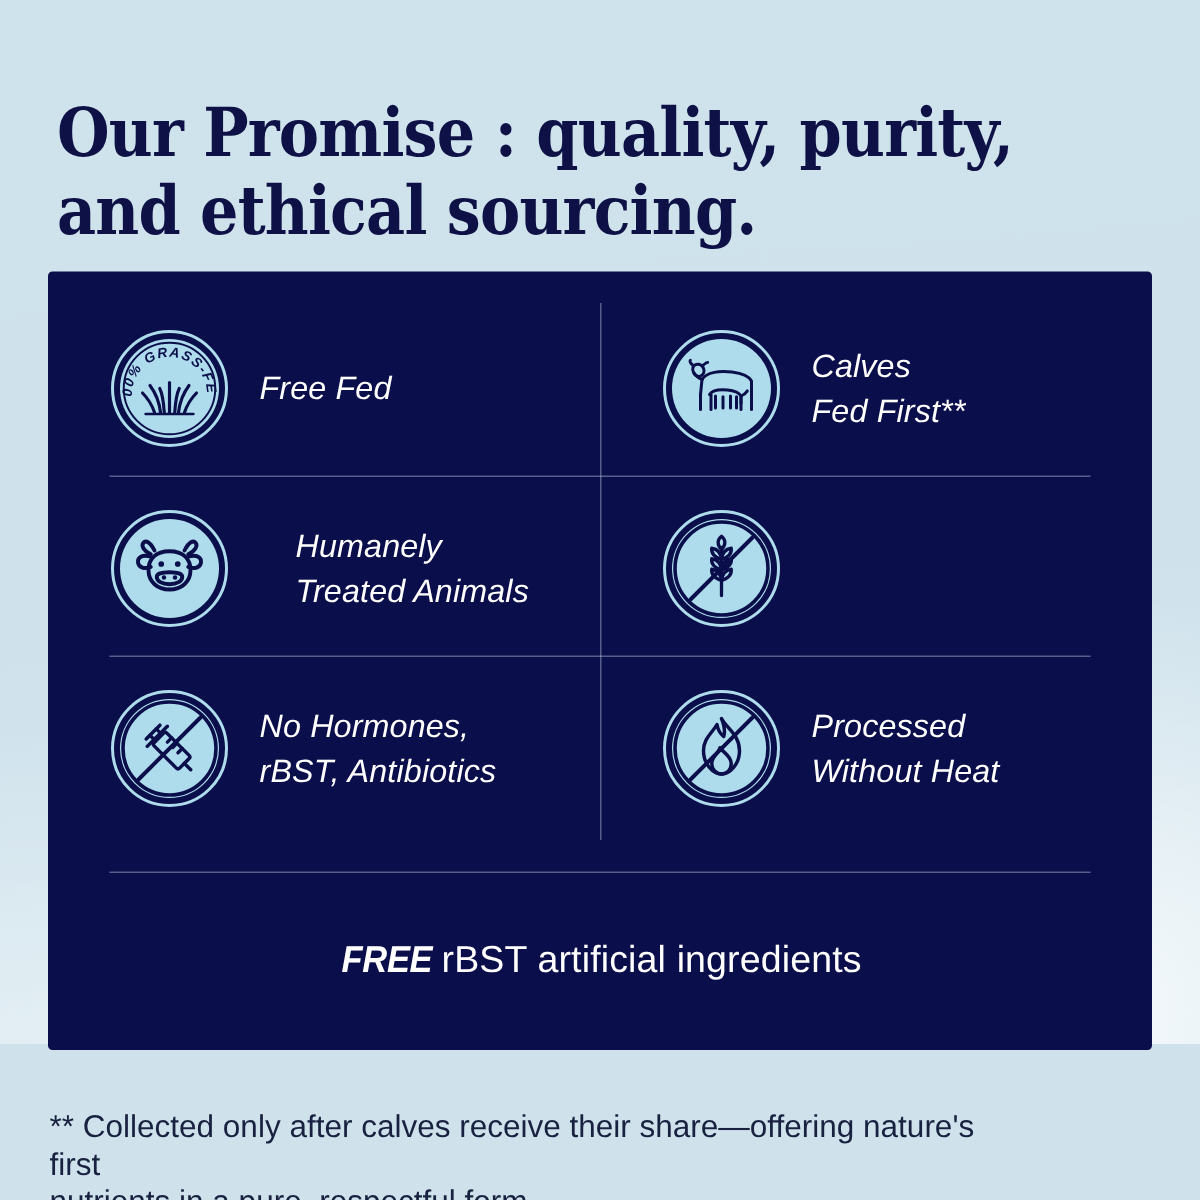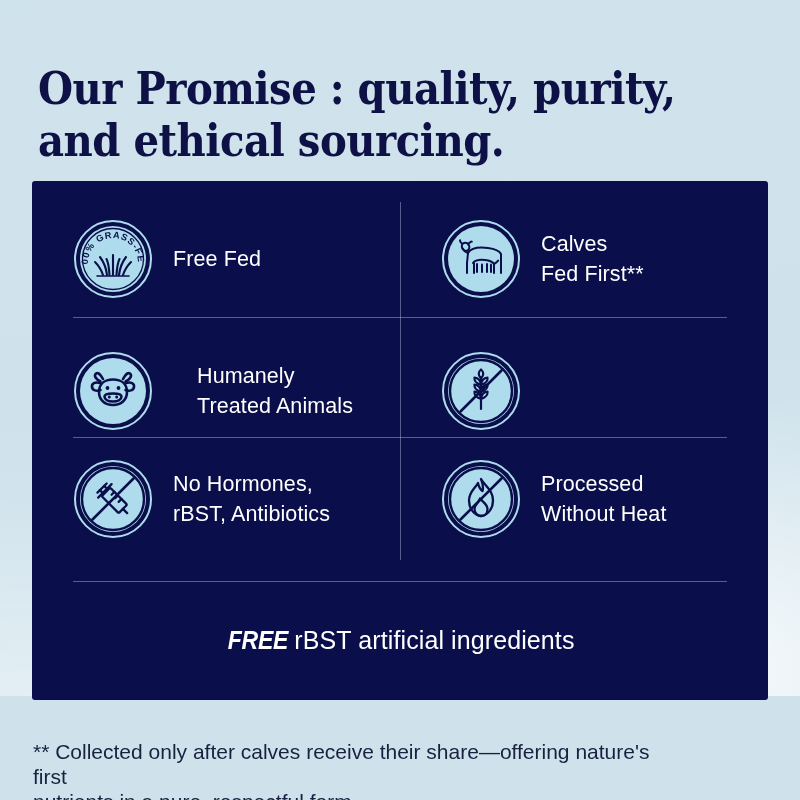--- a/index.html
+++ b/index.html
@@ -82,25 +82,26 @@
   .hline.r2 { top: 256px; }
   .hline.bottom { top: 400px; }
 
   
   .cell {
     position: absolute;
     display: flex;
     align-items: center;
     gap: 20px;
     width: 330px;
+    font-style: italic;
   }
   .cell.c0 { left: 41px; }
   .cell.c1 { left: 409px; }
   .cell.r0 { top: 33px; height: 90px; }
-  .cell.r1 { top: 165px; height: 90px; gap: 44px; }
+  .cell.r1 { top: 153px; height: 90px; gap: 44px; }
   .cell.r2 { top: 273px; height: 90px; }
 
   .badge {
     flex: 0 0 auto;
     width: 80px;
     height: 80px;
     position: relative;
   }
   .badge svg { display: block; width: 80px; height: 80px; }
 

